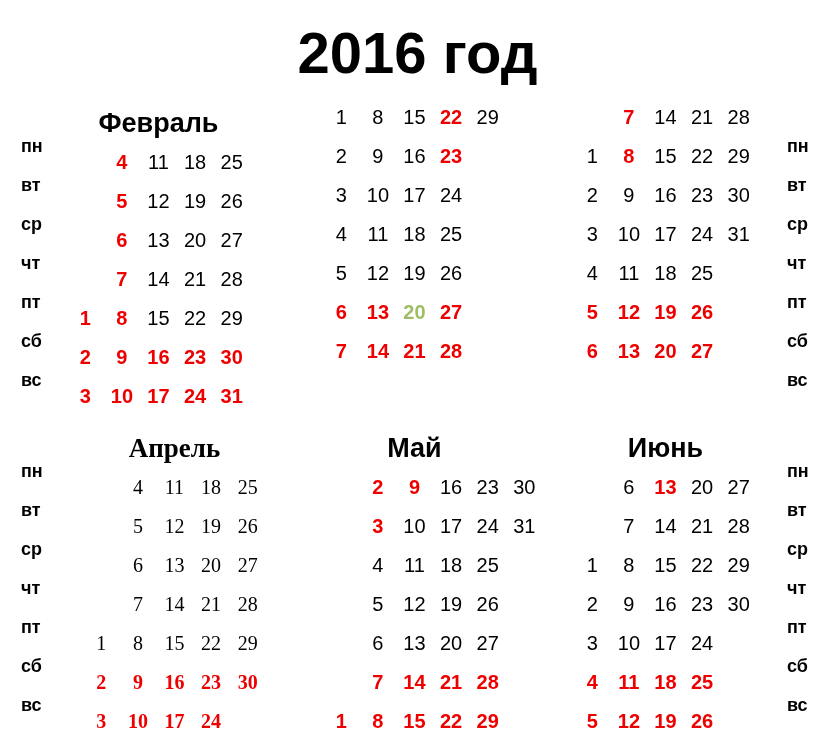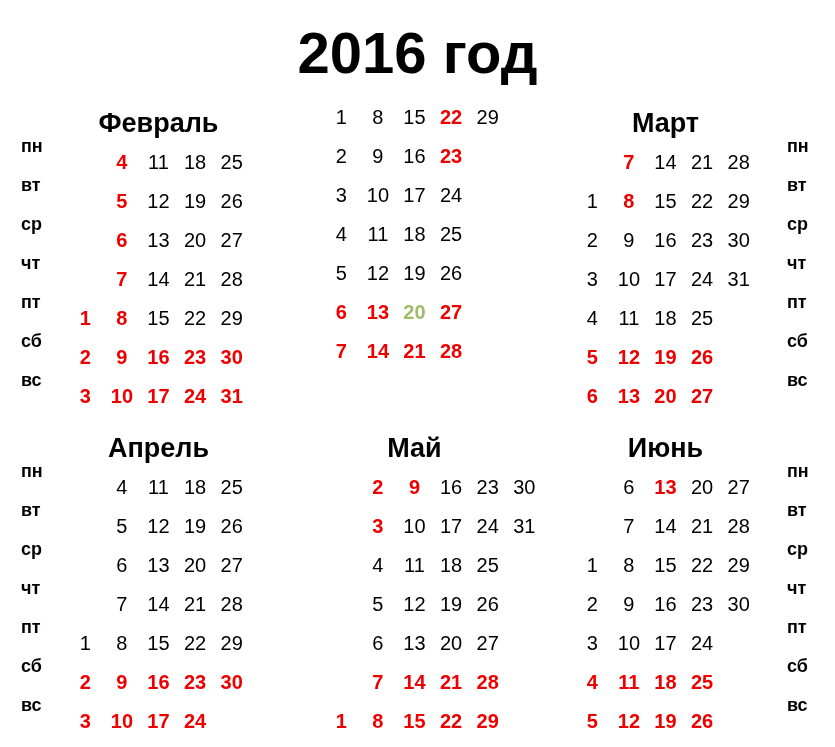--- a/index.html
+++ b/index.html
@@ -174,21 +174,20 @@
             <div class="cell b" style="color: rgb(238, 0, 0);">27</div>
             <div class="cell"></div>
             <div class="cell b" style="color: rgb(238, 0, 0);">7</div>
             <div class="cell b" style="color: rgb(238, 0, 0);">14</div>
             <div class="cell b" style="color: rgb(238, 0, 0);">21</div>
             <div class="cell b" style="color: rgb(238, 0, 0);">28</div>
             <div class="cell"></div>
           </div>
         </div>
         <div class="month" style="left: 574px;">
-          <div class="month-title">Март</div>
           <div class="grid" style="grid-template-columns: repeat(5, 36.6px);">
             <div class="cell"></div>
             <div class="cell b" style="color: rgb(238, 0, 0);">7</div>
             <div class="cell" style="color: rgb(0, 0, 0);">14</div>
             <div class="cell" style="color: rgb(0, 0, 0);">21</div>
             <div class="cell" style="color: rgb(0, 0, 0);">28</div>
             <div class="cell" style="color: rgb(0, 0, 0);">1</div>
             <div class="cell b" style="color: rgb(238, 0, 0);">8</div>
             <div class="cell" style="color: rgb(0, 0, 0);">15</div>
             <div class="cell" style="color: rgb(0, 0, 0);">22</div>
@@ -233,21 +232,21 @@
         </div>
         <div class="wd-col right">
           <div class="wd">пн</div>
           <div class="wd">вт</div>
           <div class="wd">ср</div>
           <div class="wd">чт</div>
           <div class="wd">пт</div>
           <div class="wd">сб</div>
           <div class="wd">вс</div>
         </div>
-        <div class="month" style="left: 67px;">
+        <div class="month" style="left: 83px; font-family: Liberation Serif, serif;">
           <div class="month-title">Апрель</div>
           <div class="grid" style="grid-template-columns: repeat(5, 36.6px);">
             <div class="cell"></div>
             <div class="cell" style="color: rgb(0, 0, 0);">4</div>
             <div class="cell" style="color: rgb(0, 0, 0);">11</div>
             <div class="cell" style="color: rgb(0, 0, 0);">18</div>
             <div class="cell" style="color: rgb(0, 0, 0);">25</div>
             <div class="cell"></div>
             <div class="cell" style="color: rgb(0, 0, 0);">5</div>
             <div class="cell" style="color: rgb(0, 0, 0);">12</div>

